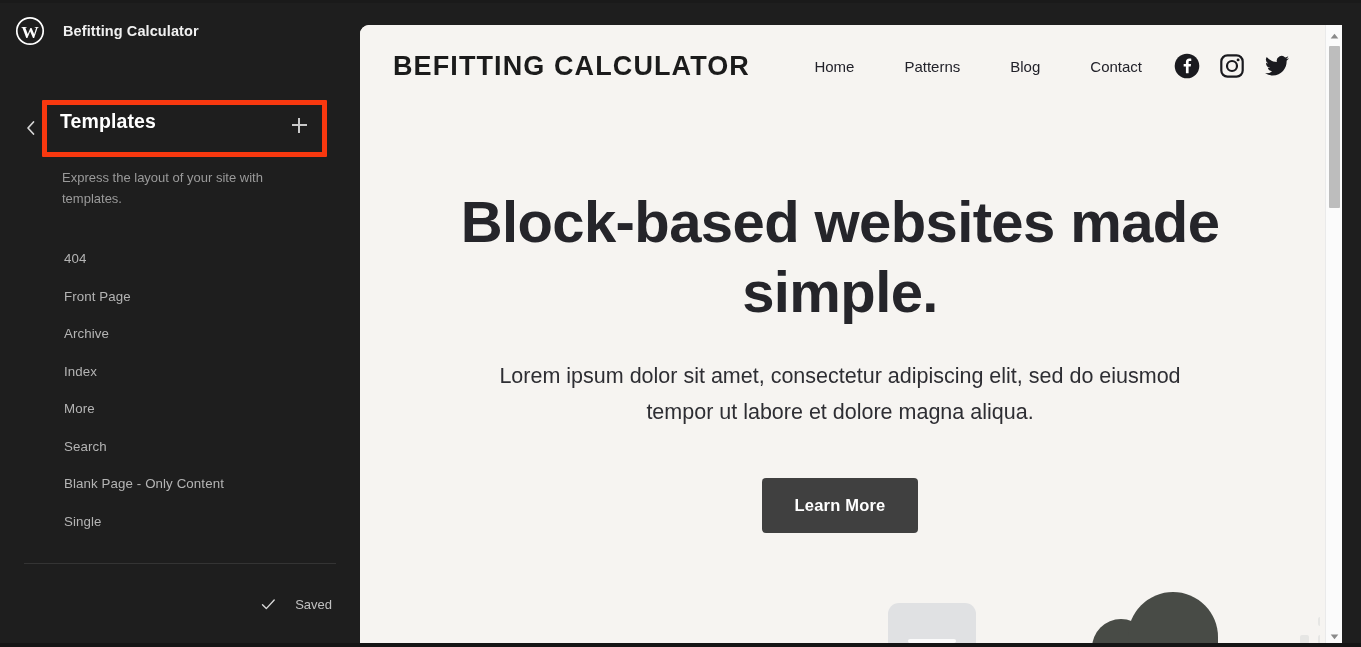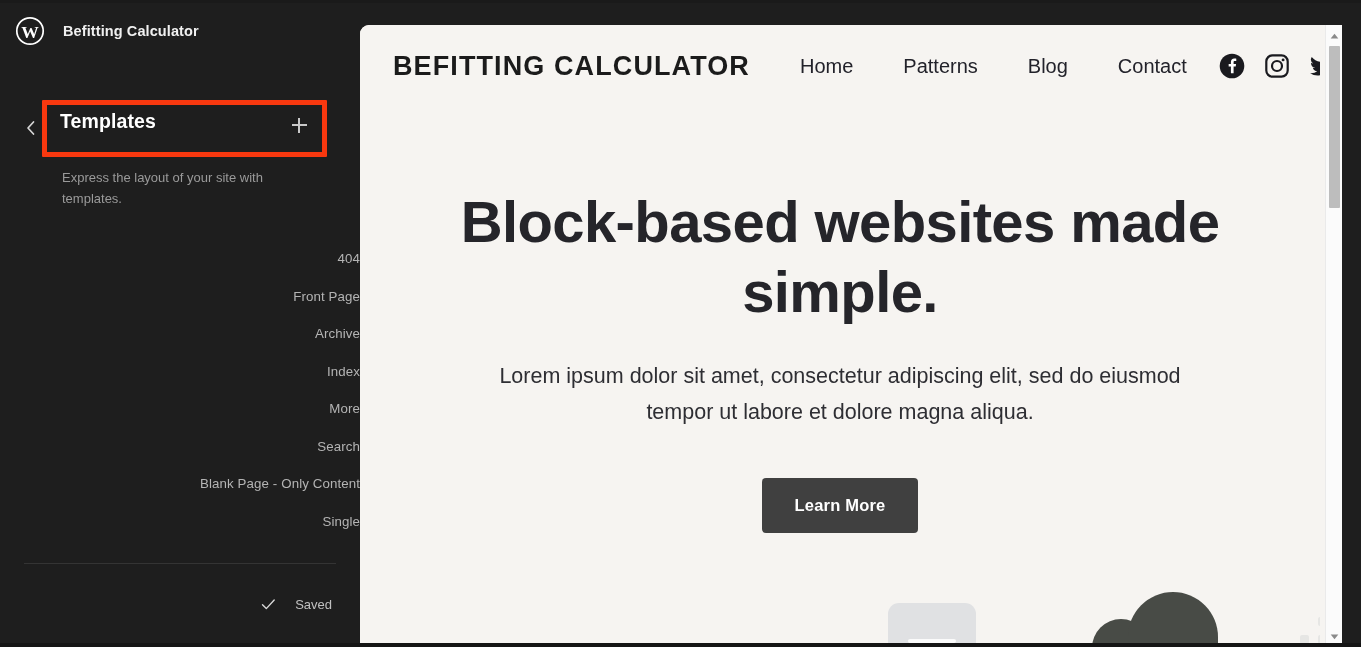--- a/index.html
+++ b/index.html
@@ -132,21 +132,20 @@
   }
 
   .template-item {
     height: 37.5px;
     display: flex;
     align-items: center;
     padding-left: 64px;
     color: #b4b4b4;
     font-size: 13.3px;
     letter-spacing: 0.1px;
-    justify-content: flex-end;
   }
 
   #sidebar-divider {
     position: absolute;
     left: 24px;
     top: 563px;
     width: 312px;
     height: 1px;
     background: #343434;
   }
@@ -214,21 +213,21 @@
   }
 
   #site-nav {
     margin-left: auto;
     display: flex;
     align-items: center;
   }
 
   .nav-link {
     color: #22222a;
-    font-size: 20px;
+    font-size: 15px;
     margin-left: 50px;
     white-space: nowrap;
   }
 
   #social-links {
     display: flex;
     align-items: center;
     margin-left: 32px;
     gap: 19px;
   }

